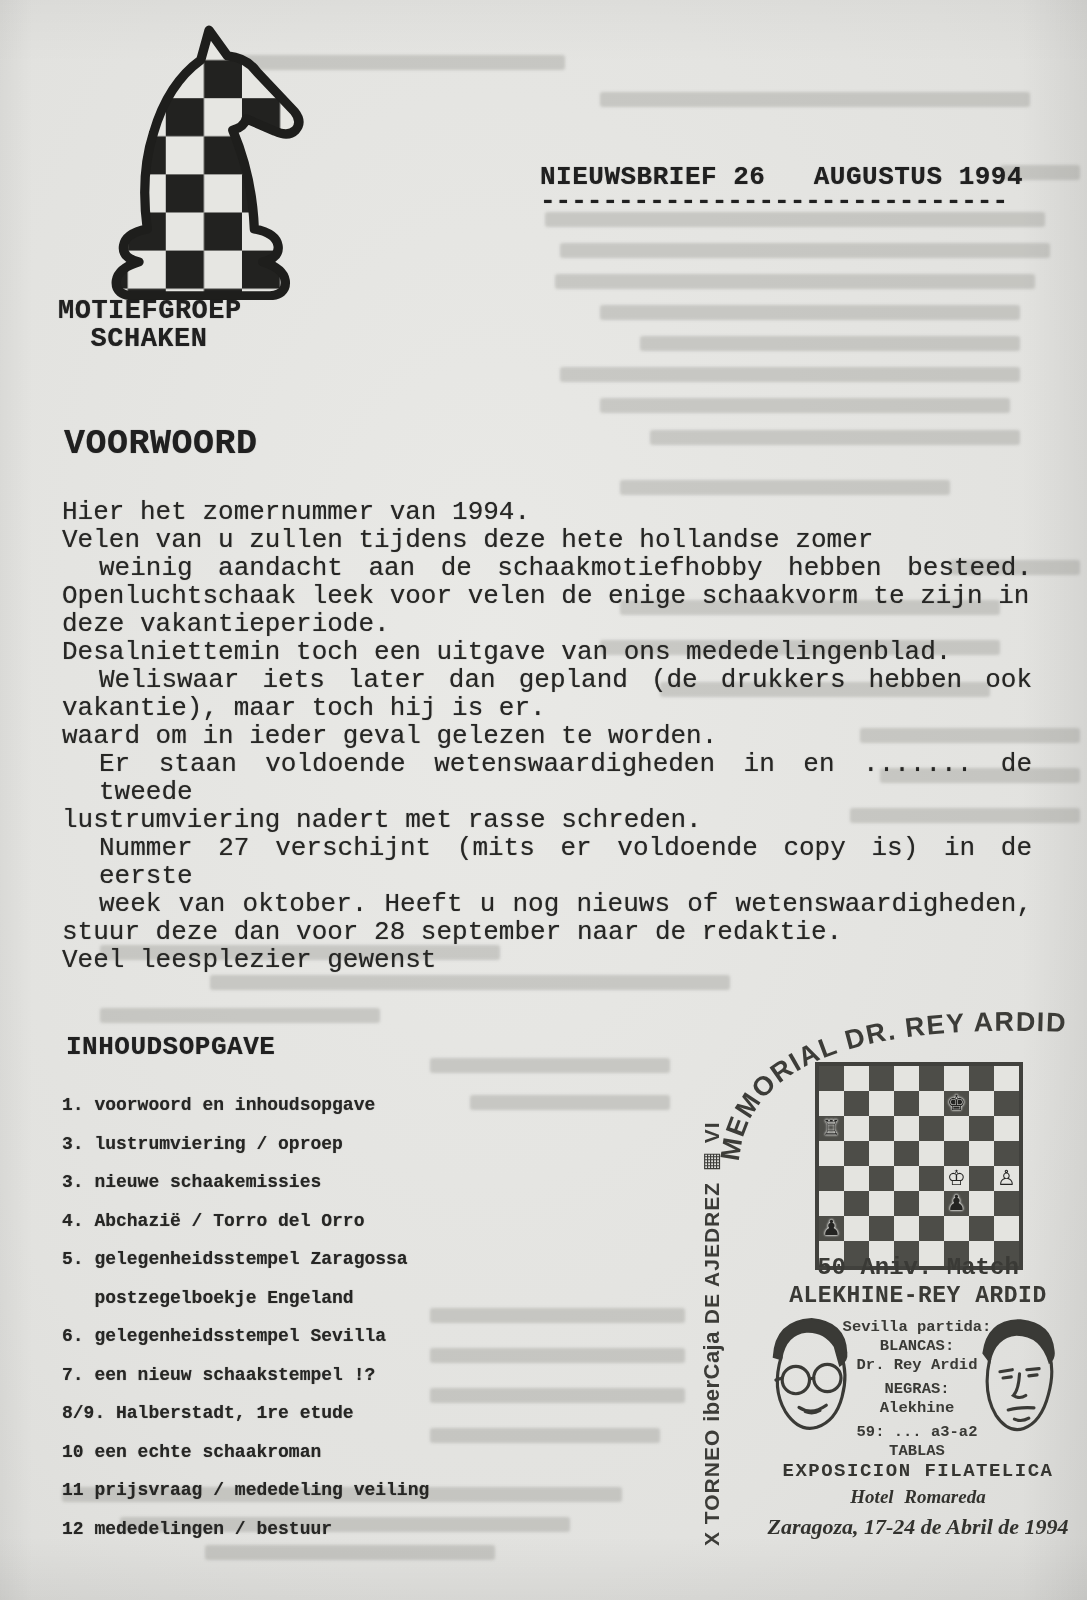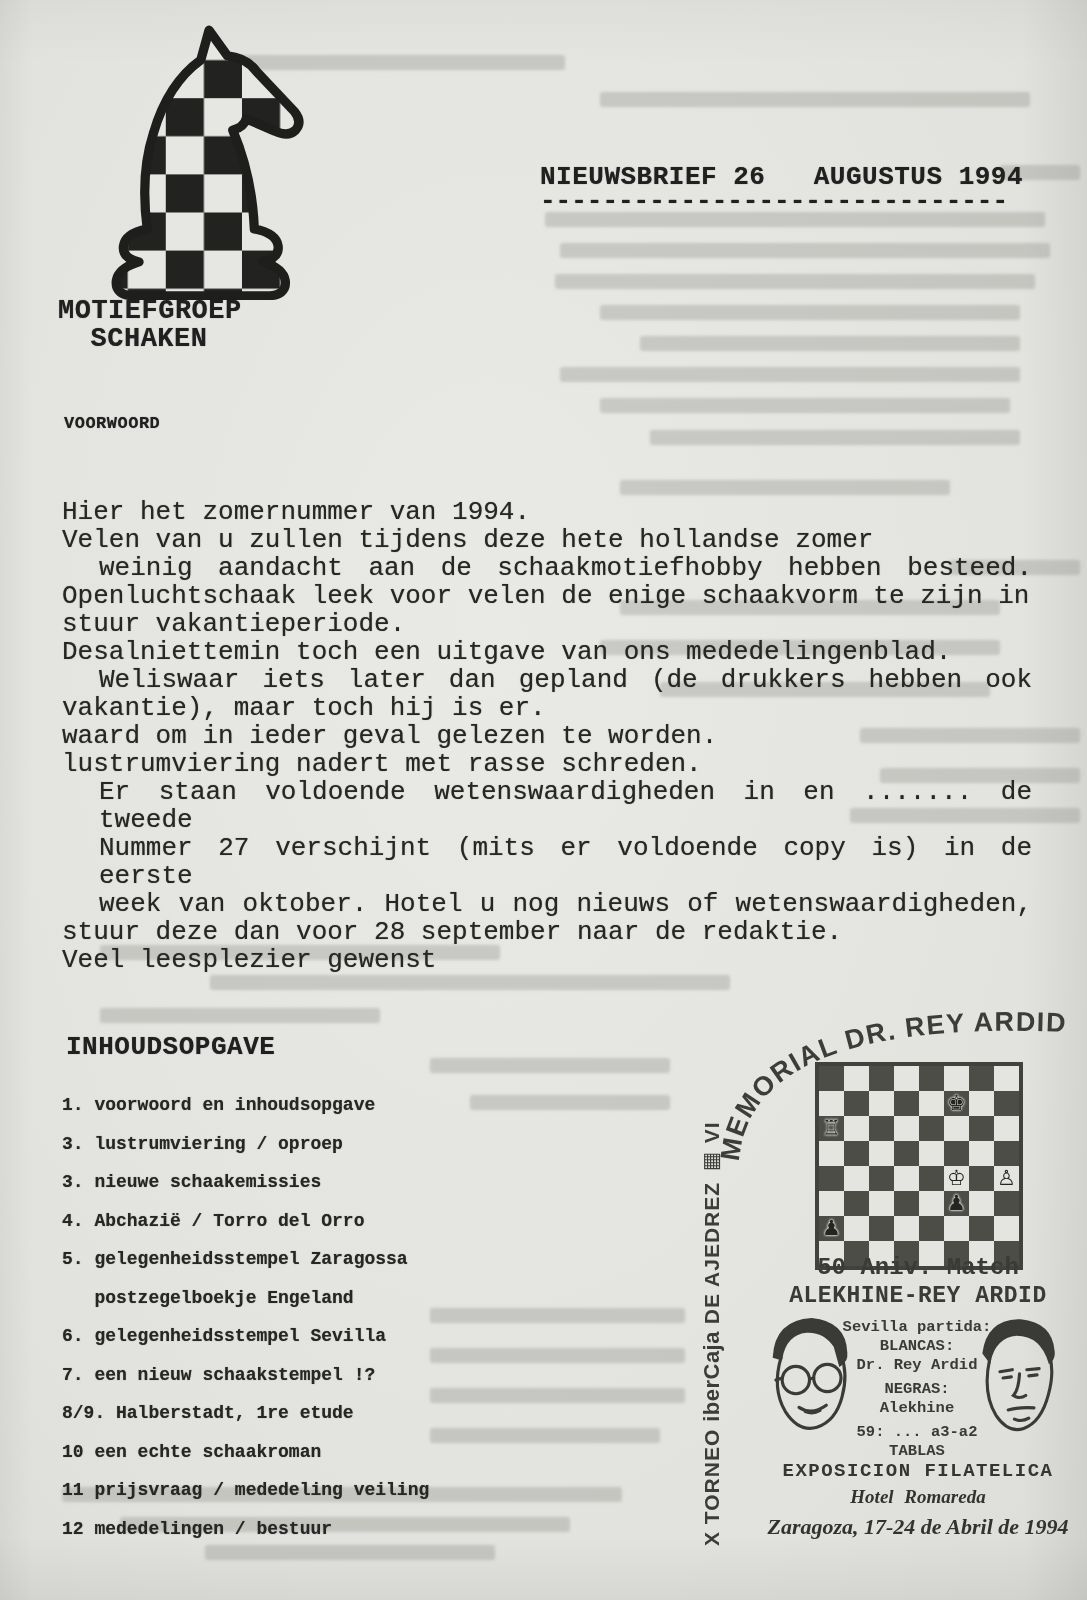--- a/index.html
+++ b/index.html
@@ -130,36 +130,36 @@
              Q 192 266 171 266
              Z" fill="url(#chk)" stroke="#1e1e1c" stroke-width="9" stroke-linejoin="round"></path>
   </svg>
 
   <div class="abs heading" style="left:58px;top:296px;width:182px;text-align:center;">MOTIEFGROEP</div>
   <div class="abs heading" style="left:58px;top:324px;width:182px;text-align:center;">SCHAKEN</div>
 
   <div class="abs heading" style="left:540px;top:162px;font-size:26px;">NIEUWSBRIEF 26   AUGUSTUS 1994</div>
   <div class="abs heading" style="left:540px;top:186px;font-size:26px;letter-spacing:0;">------------------------------</div>
 
-  <div class="abs heading" style="left:64px;top:414px;font-size:17px;">VOORWOORD</div>
+  <div class="abs heading" style="left:64px;top:424px;font-size:35px;">VOORWOORD</div>
 
   <div class="abs foreword" style="left:62px;top:498px;">
     <div class="line">Hier het zomernummer van 1994.</div>
     <div class="line">Velen van u zullen tijdens deze hete hollandse zomer</div>
     <div class="line just">weinig aandacht aan de schaakmotiefhobby hebben besteed.</div>
     <div class="line">Openluchtschaak leek voor velen de enige schaakvorm te zijn in</div>
-    <div class="line">stuur vakantieperiode.</div>
+    <div class="line">deze vakantieperiode.</div>
     <div class="line">Desalniettemin toch een uitgave van ons mededelingenblad.</div>
     <div class="line just">Weliswaar iets later dan gepland (de drukkers hebben ook</div>
     <div class="line">vakantie), maar toch hij is er.</div>
     <div class="line">waard om in ieder geval gelezen te worden.</div>
+    <div class="line just">Er staan voldoende wetenswaardigheden in en ....... de tweede</div>
     <div class="line">lustrumviering nadert met rasse schreden.</div>
-    <div class="line just">Er staan voldoende wetenswaardigheden in en ....... de tweede</div>
     <div class="line just">Nummer 27 verschijnt (mits er voldoende copy is) in de eerste</div>
-    <div class="line just">week van oktober. Hotel u nog nieuws of wetenswaardigheden,</div>
+    <div class="line just">week van oktober. Heeft u nog nieuws of wetenswaardigheden,</div>
     <div class="line">stuur deze dan voor 28 september naar de redaktie.</div>
     <div class="line">Veel leesplezier gewenst</div>
   </div>
 
   <div class="abs heading" style="left:66px;top:1032px;font-size:26px;">INHOUDSOPGAVE</div>
   <div class="abs" style="left:62px;top:1086px;">
     <div class="toc-line">1. voorwoord en inhoudsopgave</div>
     <div class="toc-line">3. lustrumviering / oproep</div>
     <div class="toc-line">3. nieuwe schaakemissies</div>
     <div class="toc-line">4. Abchazië / Torro del Orro</div>

